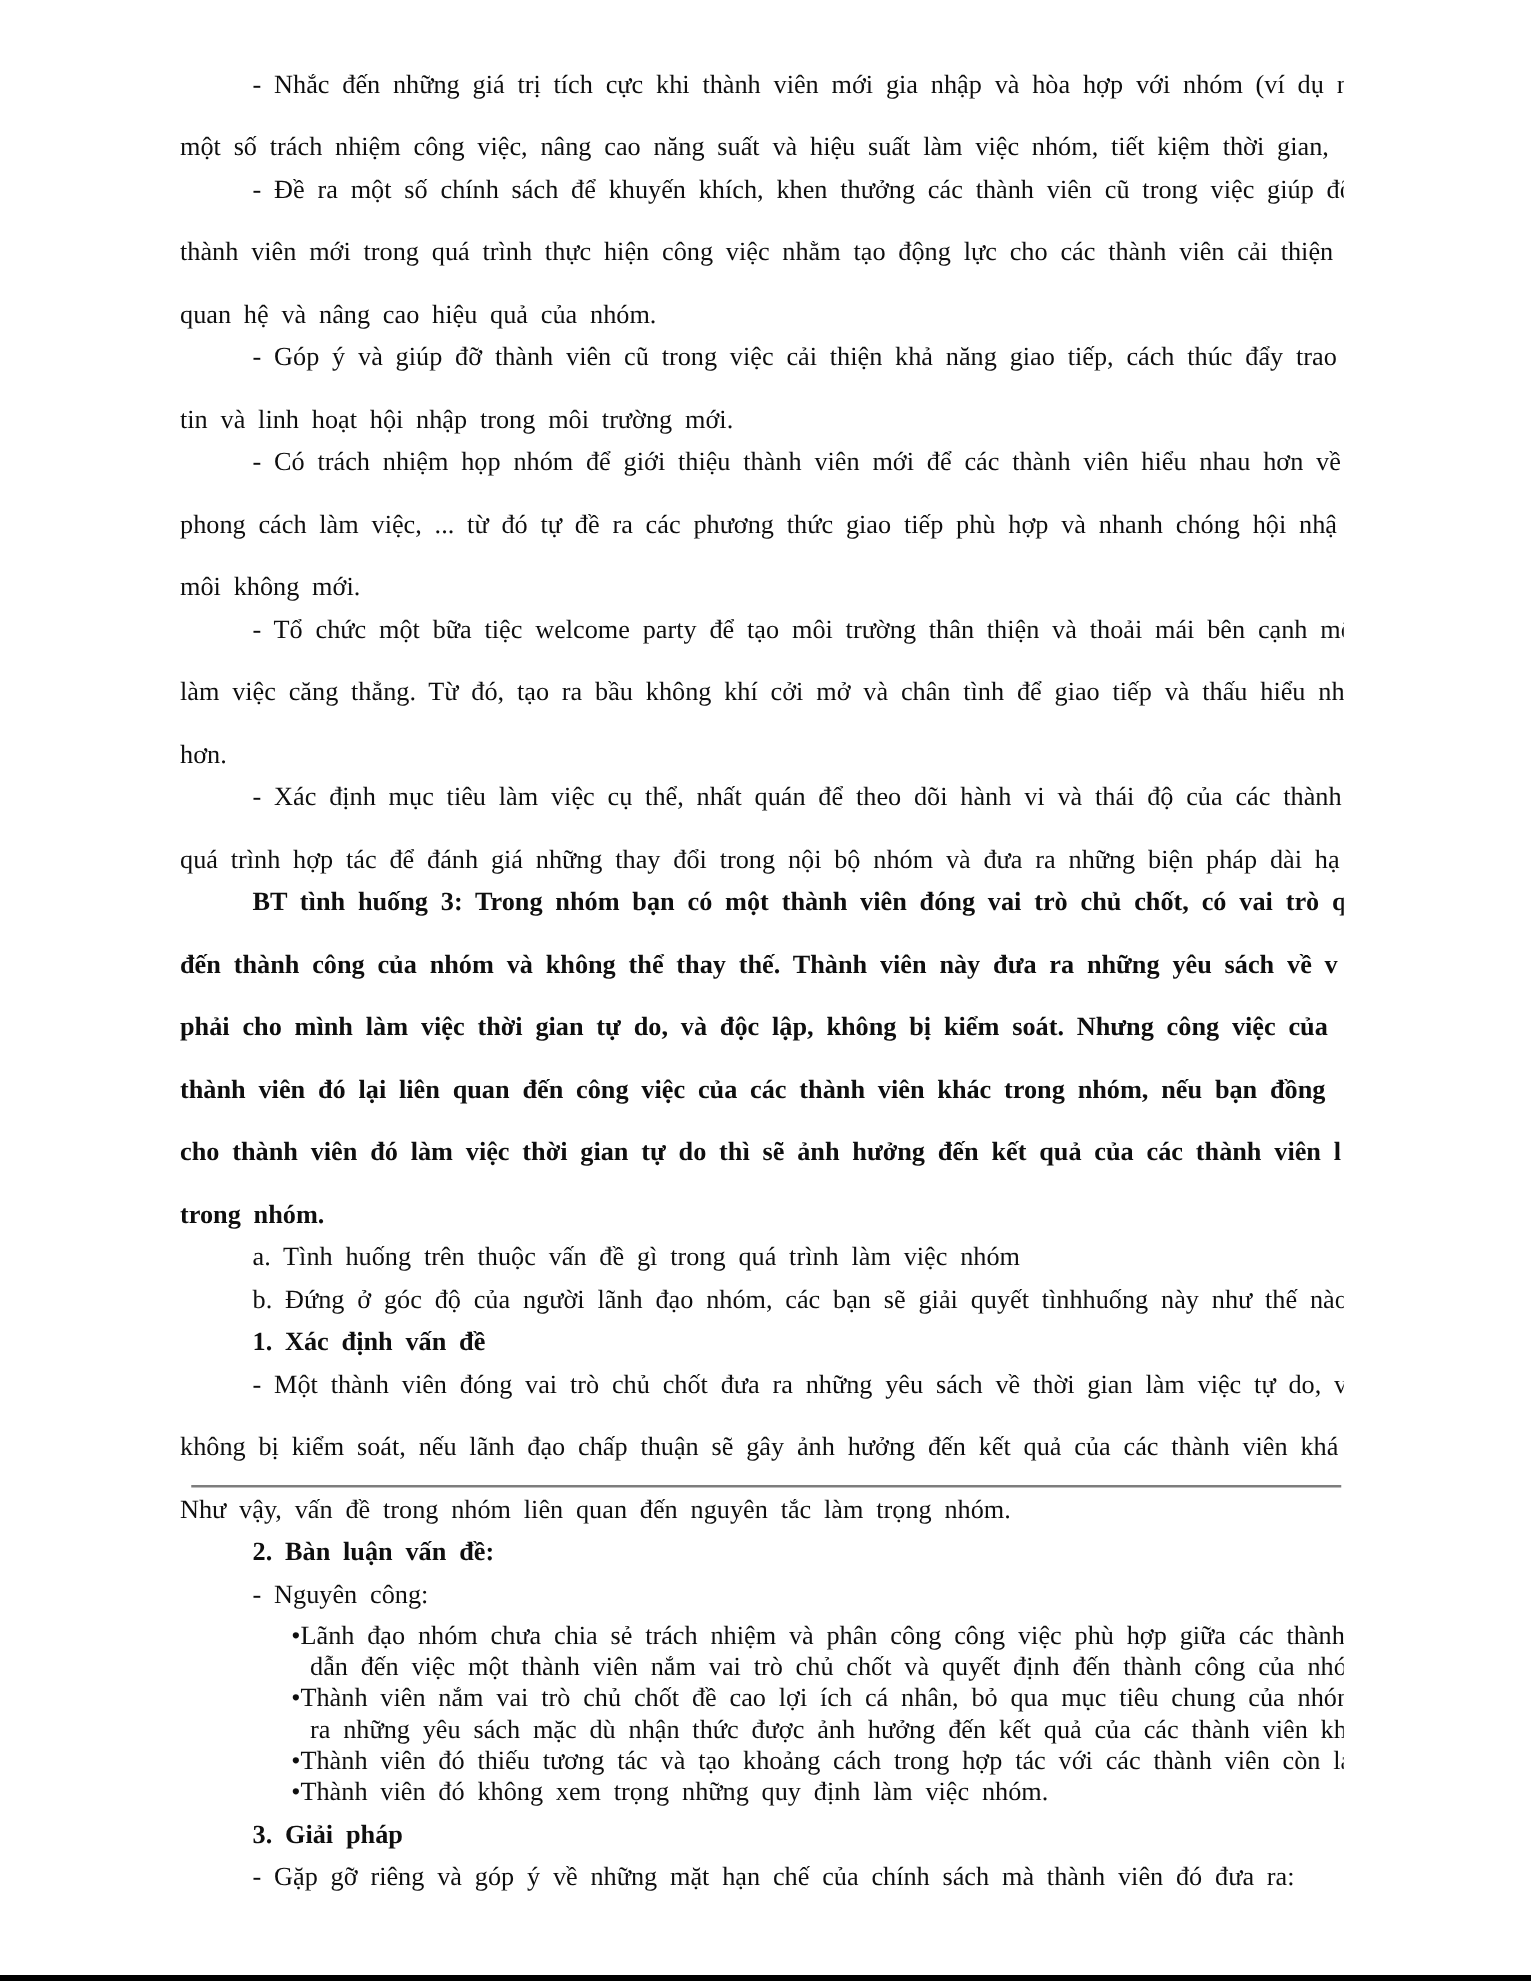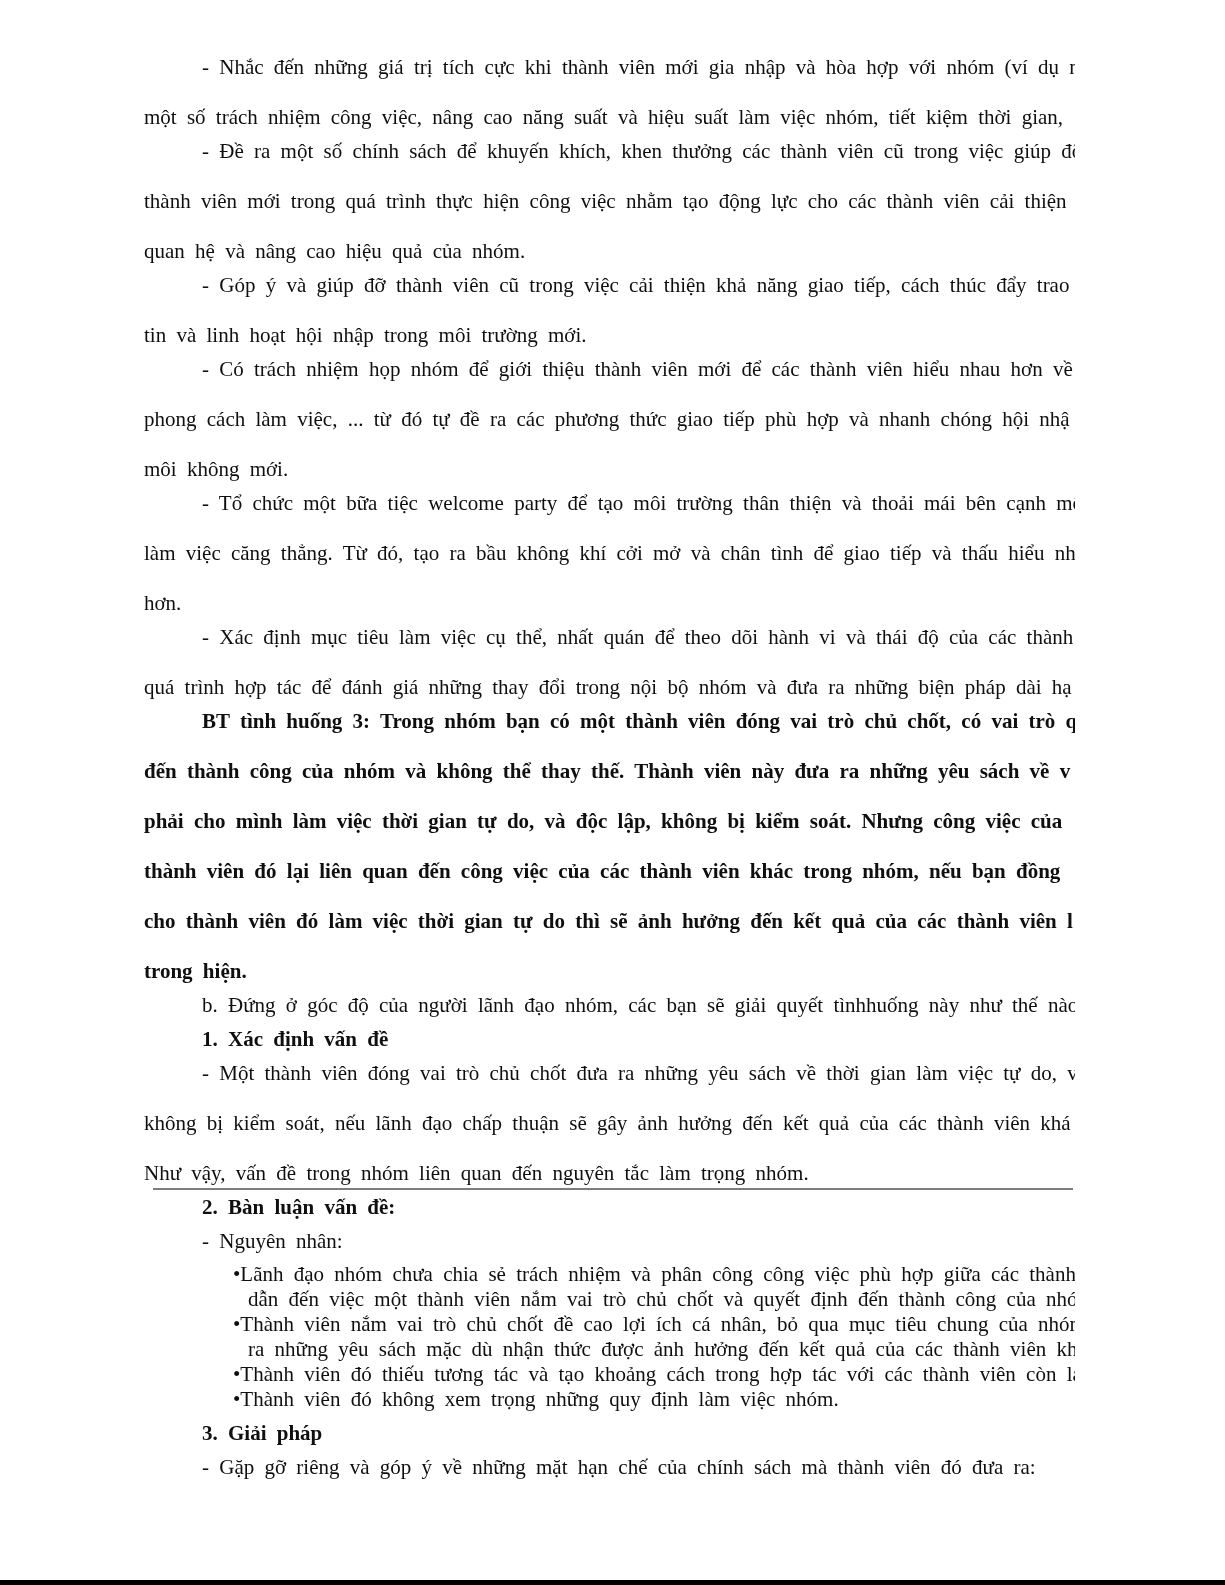--- a/index.html
+++ b/index.html
@@ -86,38 +86,41 @@
     <div class="block">
       <div class="line first">- Xác định mục tiêu làm việc cụ thể, nhất quán để theo dõi hành vi và thái độ của các thành viên</div>
       <div class="line wrap">quá trình hợp tác để đánh giá những thay đổi trong nội bộ nhóm và đưa ra những biện pháp dài hạ</div>
     </div>
     <div class="block bold">
       <div class="line first">BT tình huống 3: Trong nhóm bạn có một thành viên đóng vai trò chủ chốt, có vai trò quyết</div>
       <div class="line wrap">đến thành công của nhóm và không thể thay thế. Thành viên này đưa ra những yêu sách về v</div>
       <div class="line wrap">phải cho mình làm việc thời gian tự do, và độc lập, không bị kiểm soát. Nhưng công việc của</div>
       <div class="line wrap">thành viên đó lại liên quan đến công việc của các thành viên khác trong nhóm, nếu bạn đồng</div>
       <div class="line wrap">cho thành viên đó làm việc thời gian tự do thì sẽ ảnh hưởng đến kết quả của các thành viên l</div>
-      <div class="line wrap">trong hiện.</div>
+      <div class="line wrap">trong nhóm.</div>
+    </div>
+    <div class="block">
+      <div class="line first">a. Tình huống trên thuộc vấn đề gì trong quá trình làm việc nhóm</div>
     </div>
     <div class="block">
       <div class="line first">b. Đứng ở góc độ của người lãnh đạo nhóm, các bạn sẽ giải quyết tìnhhuống này như thế nào?</div>
     </div>
     <div class="block bold">
       <div class="line first">1. Xác định vấn đề</div>
     </div>
     <div class="block">
       <div class="line first">- Một thành viên đóng vai trò chủ chốt đưa ra những yêu sách về thời gian làm việc tự do, và độc</div>
       <div class="line wrap">không bị kiểm soát, nếu lãnh đạo chấp thuận sẽ gây ảnh hưởng đến kết quả của các thành viên khá</div>
       <div class="line wrap">Như vậy, vấn đề trong nhóm liên quan đến nguyên tắc làm trọng nhóm.</div>
     </div>
     <div class="block bold">
       <div class="line first">2. Bàn luận vấn đề:</div>
     </div>
     <div class="block">
-      <div class="line first">- Nguyên nhân:</div>
+      <div class="line first">- Nguyên công:</div>
     </div>
     <div class="block bullets">
       <div class="line b-first">•Lãnh đạo nhóm chưa chia sẻ trách nhiệm và phân công công việc phù hợp giữa các thành viên</div>
       <div class="line b-wrap">dẫn đến việc một thành viên nắm vai trò chủ chốt và quyết định đến thành công của nhóm.</div>
       <div class="line b-first">•Thành viên nắm vai trò chủ chốt đề cao lợi ích cá nhân, bỏ qua mục tiêu chung của nhóm nên</div>
       <div class="line b-wrap">ra những yêu sách mặc dù nhận thức được ảnh hưởng đến kết quả của các thành viên khác.</div>
       <div class="line b-first">•Thành viên đó thiếu tương tác và tạo khoảng cách trong hợp tác với các thành viên còn lại.</div>
       <div class="line b-first">•Thành viên đó không xem trọng những quy định làm việc nhóm.</div>
     </div>
     <div class="block bold">

